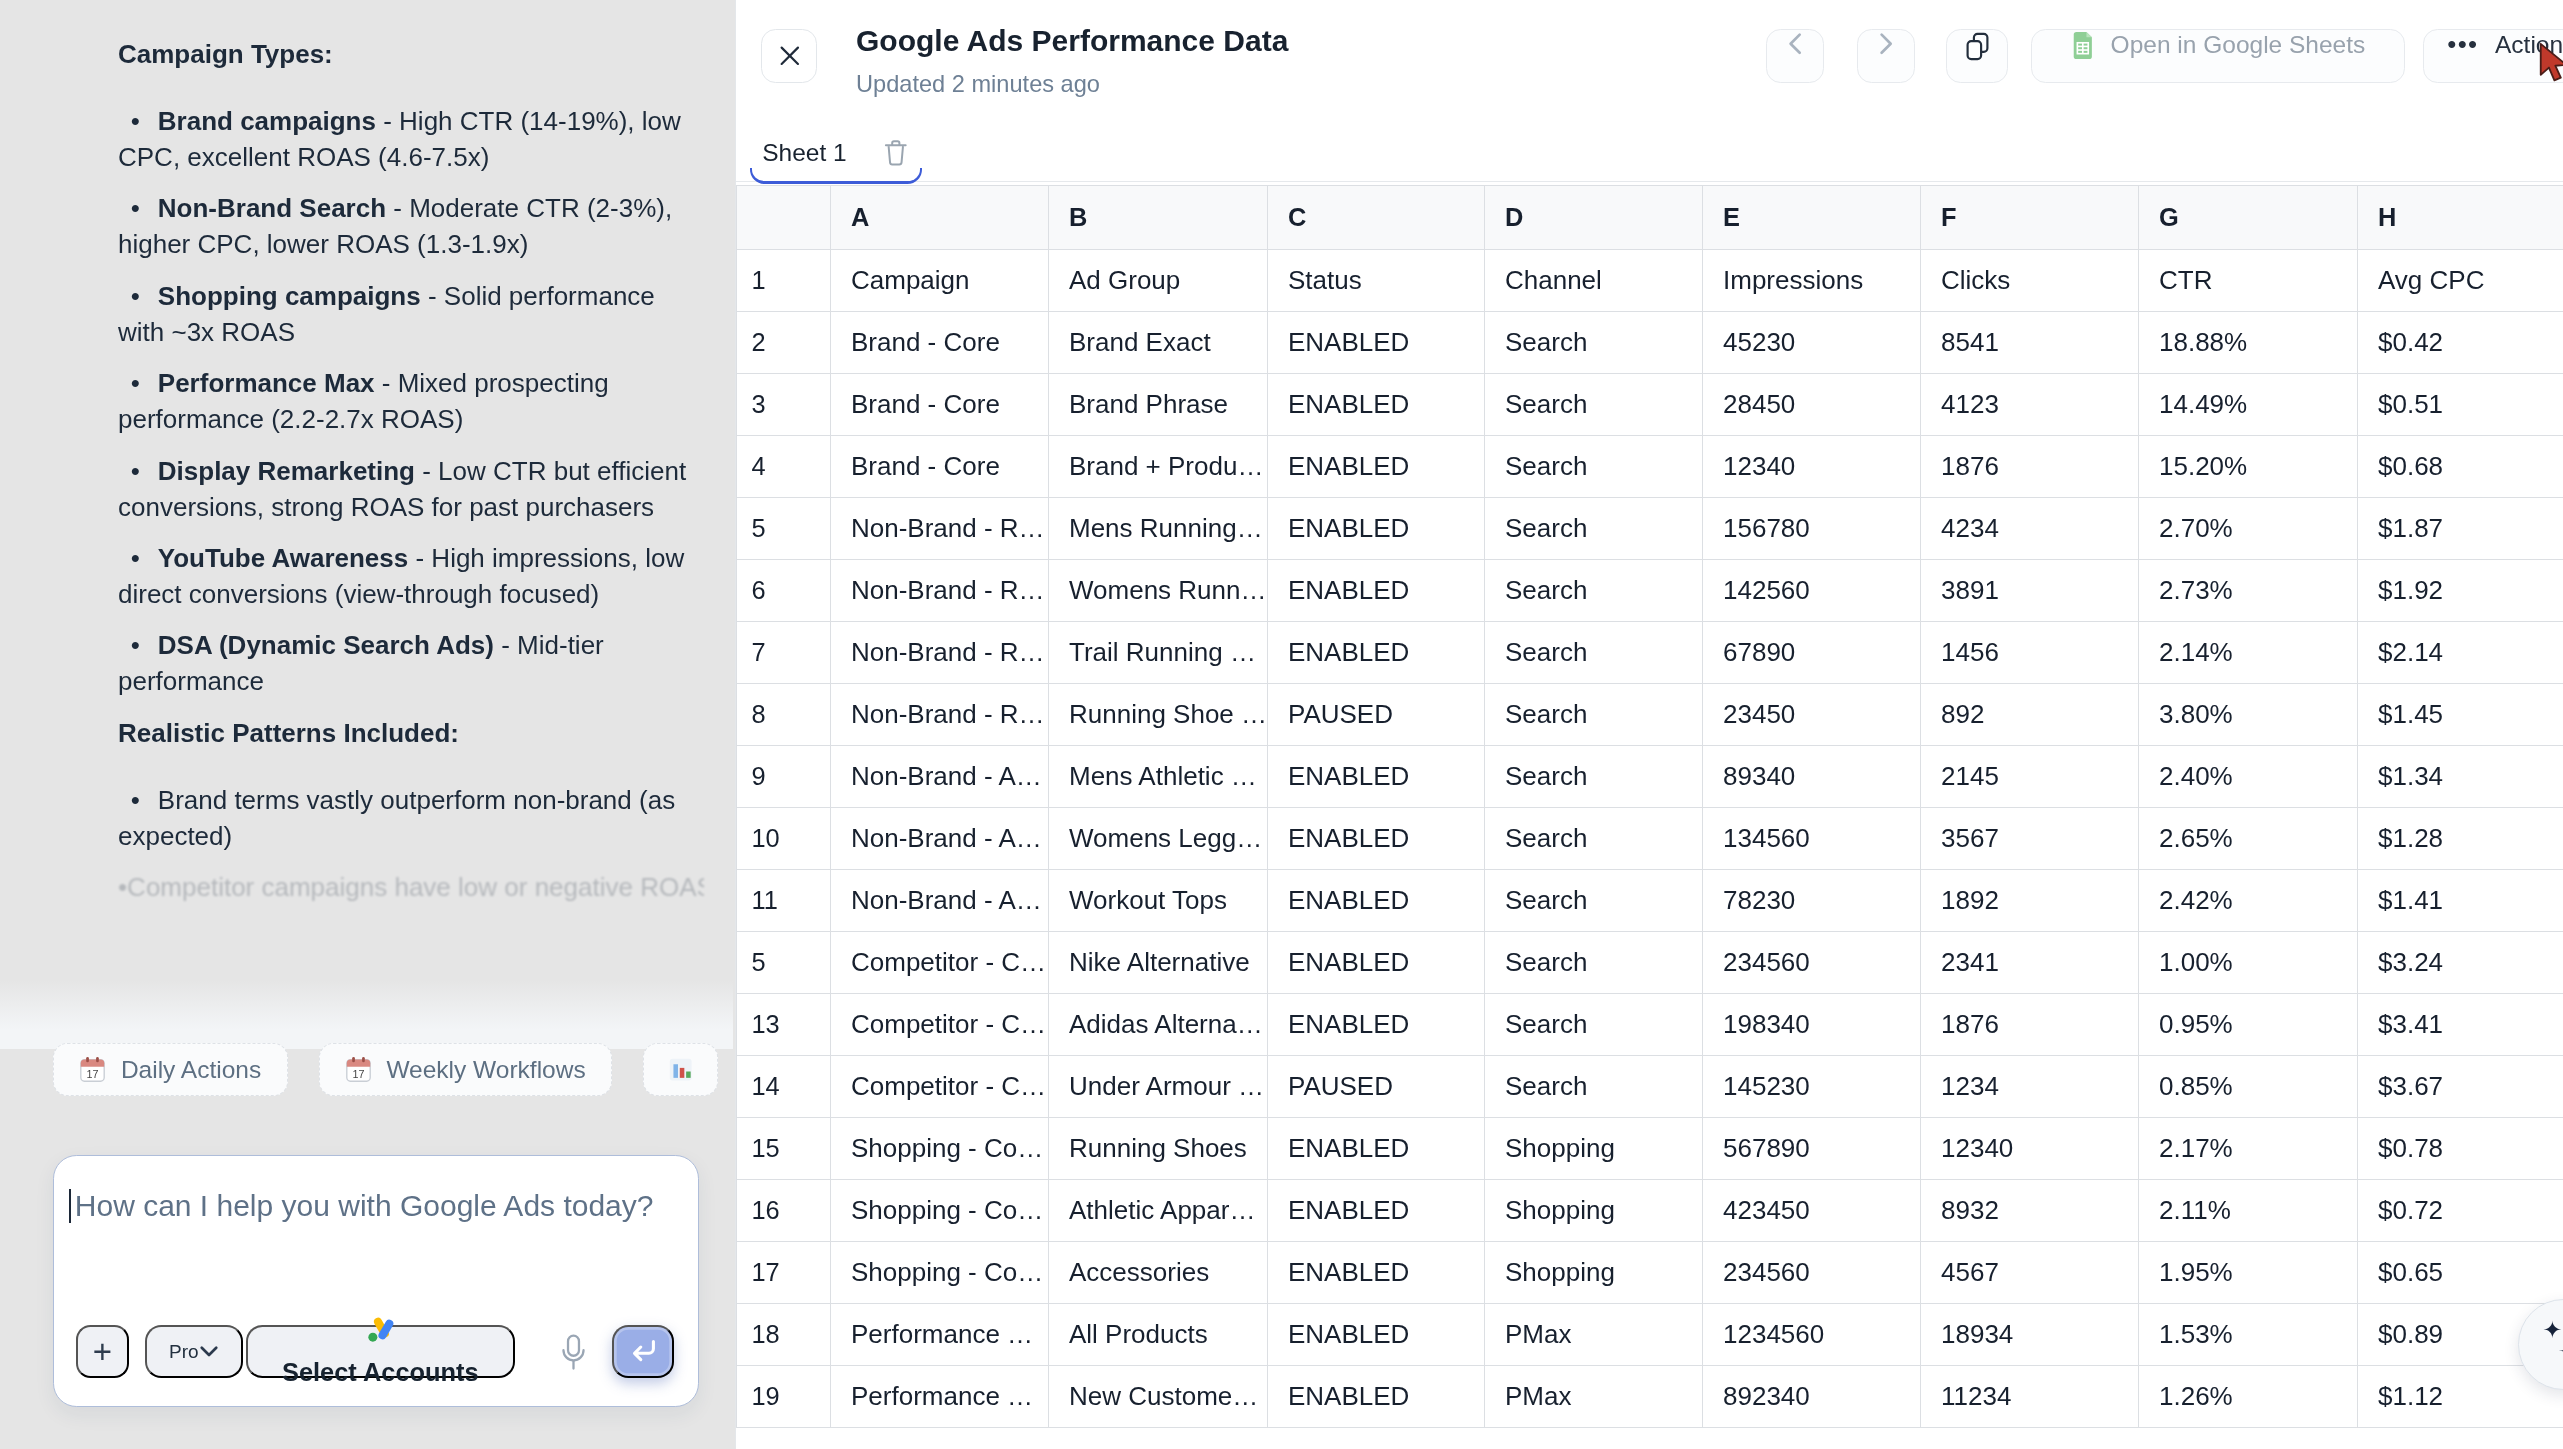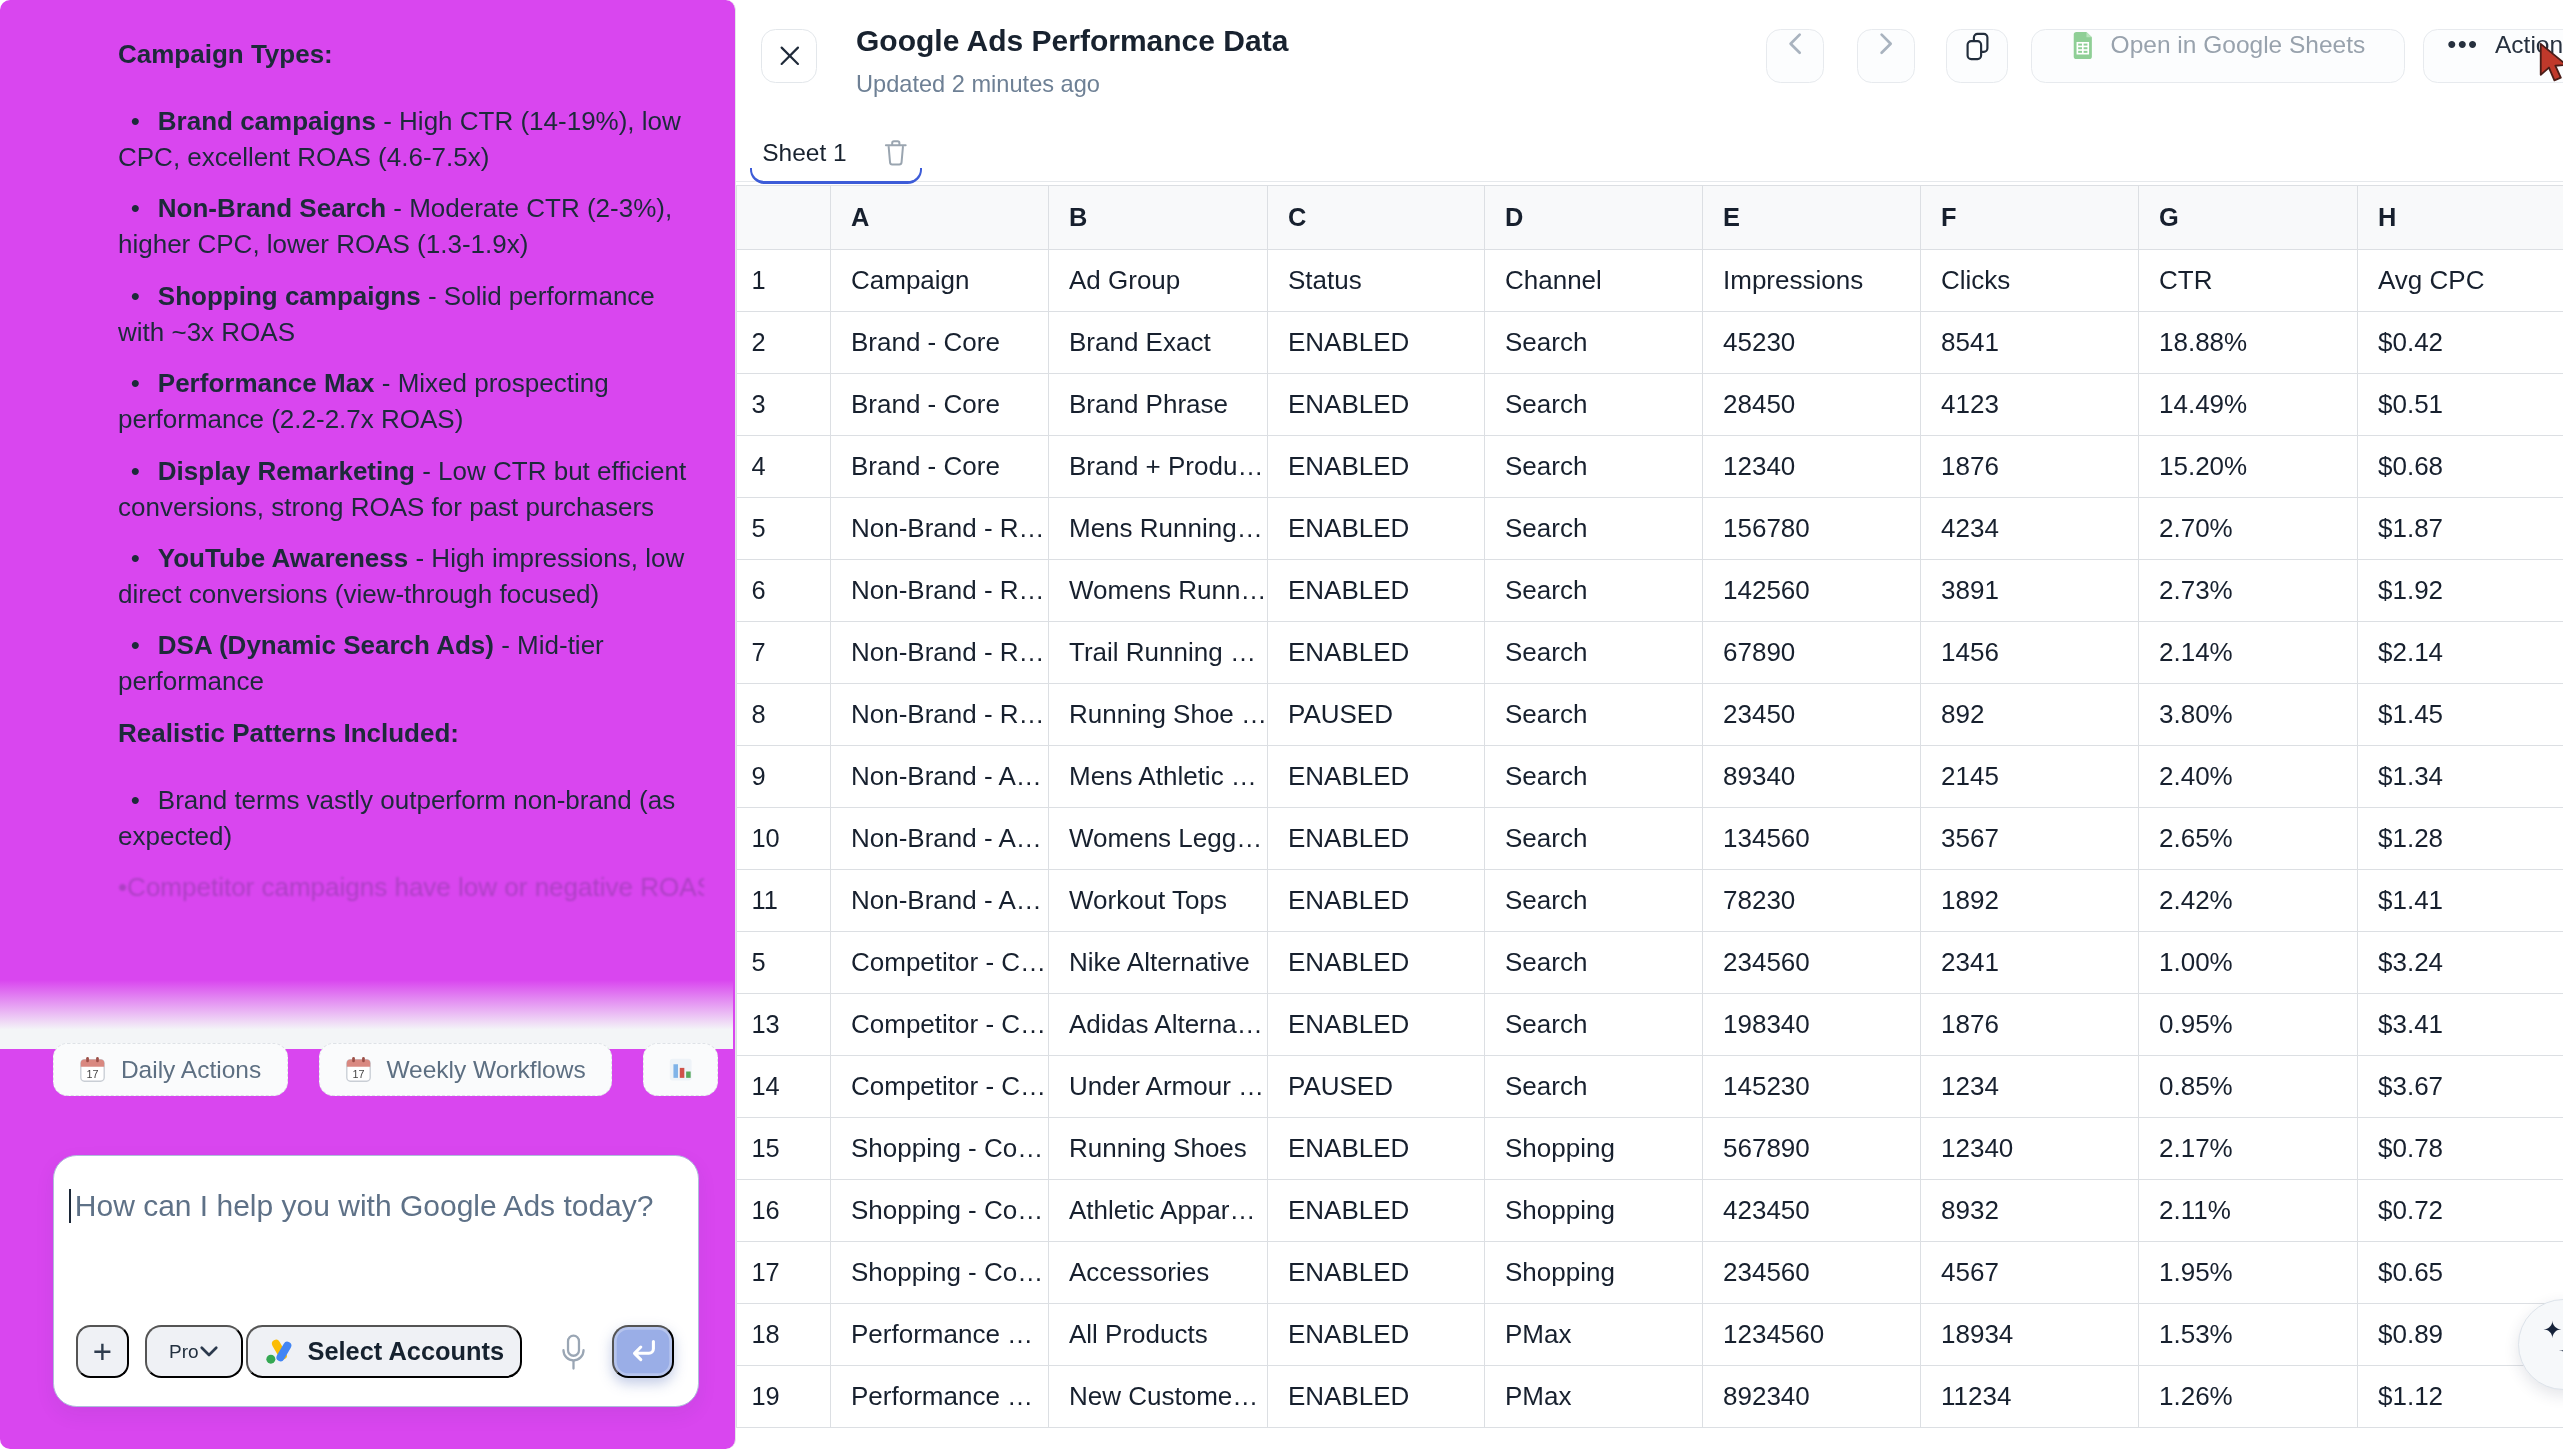--- a/index.html
+++ b/index.html
@@ -1,20 +1,20 @@
 <!DOCTYPE html>
 <html style="font-size:14.5px"><head>
 <meta charset="utf-8">
 <style>
   html,body{margin:0;padding:0;background:#e8eaed;}
   .stage{position:relative;width:2563px;height:1449px;overflow:hidden;background:#fff;
          font-family:"Liberation Sans","DejaVu Sans",sans-serif;-webkit-font-smoothing:antialiased;}
   
-  .sidebar{position:absolute;left:0;top:0;bottom:0;width:735px;background:#d946ef;
-           border-right:1.8px solid #e4e7ea;overflow:hidden;border-radius:10px;}
+  .sidebar{position:absolute;left:0;top:0;bottom:0;width:735px;background:#e5e5e5;
+           border-right:1.8px solid #e4e7ea;overflow:hidden;}
   .chat{position:absolute;left:118px;right:31px;top:36px;color:#1d2a3a;font-size:26px;line-height:36px;}
   .chat .heading{font-weight:700;margin:0 0 31px 0;}
   .bullet{margin:0 0 15.4px 0;}
   .bullet .dot{padding:0 18px 0 12.7px;}
   .bullet .lead{font-weight:700;}
   .section-2{margin-top:40px;}
   .faded-line{opacity:.24;filter:blur(1.1px);margin-top:14.5px;white-space:nowrap;overflow:hidden;}
   .chat-fade{position:absolute;left:0;right:1.8px;top:980px;height:69px;
              background:linear-gradient(rgba(243,245,247,0),#f3f5f7 72%);}
   
@@ -24,21 +24,21 @@
   .chip.icon-only{padding:0 23.6px;min-width:54px;}
   
   .composer{position:absolute;left:53px;top:1155px;width:644px;height:250px;background:#fff;
             border:1.8px solid #aebdda;border-radius:23.6px;box-shadow:0 7.3px 20px rgba(30,50,90,.07);}
   .placeholder{position:absolute;left:14.5px;top:33px;display:flex;align-items:flex-end;color:#5e7187;font-size:30px;}
   .caret{width:2.7px;height:34px;background:#1c2838;margin-right:3.6px;}
   .ctl{position:absolute;top:169px;height:53px;display:flex;align-items:center;justify-content:center;
        background:#eff1f5;border-radius:16.3px;color:#22303f;}
   .plus-btn{left:22px;width:53px;border-radius:14.5px;font-size:33px;font-weight:400;color:#2e3c4e;}
   .pro-btn{left:91px;padding:0 22px;font-size:19px;}
-  .accounts-btn{left:192px;padding:0 16px;gap:14.5px;font-size:25.4px;font-weight:700;color:#16222f;}
+  .accounts-btn{left:192px;padding:0 34px;gap:14.5px;font-size:25.4px;font-weight:700;color:#16222f;flex-direction:column;}
   .mic-wrap{position:absolute;right:105px;top:176px;width:36px;height:42px;}
   .send-btn{position:absolute;right:23.6px;top:169px;width:62px;height:53px;background:#9aaee7;border-radius:16.3px;
             display:flex;align-items:center;justify-content:center;
             box-shadow:inset 0 0 0 2.7px rgba(255,255,255,.28),0 5.4px 12.7px rgba(120,140,200,.45);}
   
   .float-btn{position:absolute;left:2518px;top:1299px;width:91px;height:91px;border-radius:50%;
              background:#f6f8fa;border:1.8px solid #dde3ea;box-shadow:0 5.4px 14.5px rgba(30,40,70,.12);}
   .float-btn .s1{position:absolute;left:23.6px;top:16.3px;font-size:23.6px;color:#16233a;}
   .float-btn .s2{position:absolute;left:38px;top:27px;font-size:42px;color:#16233a;}
   

